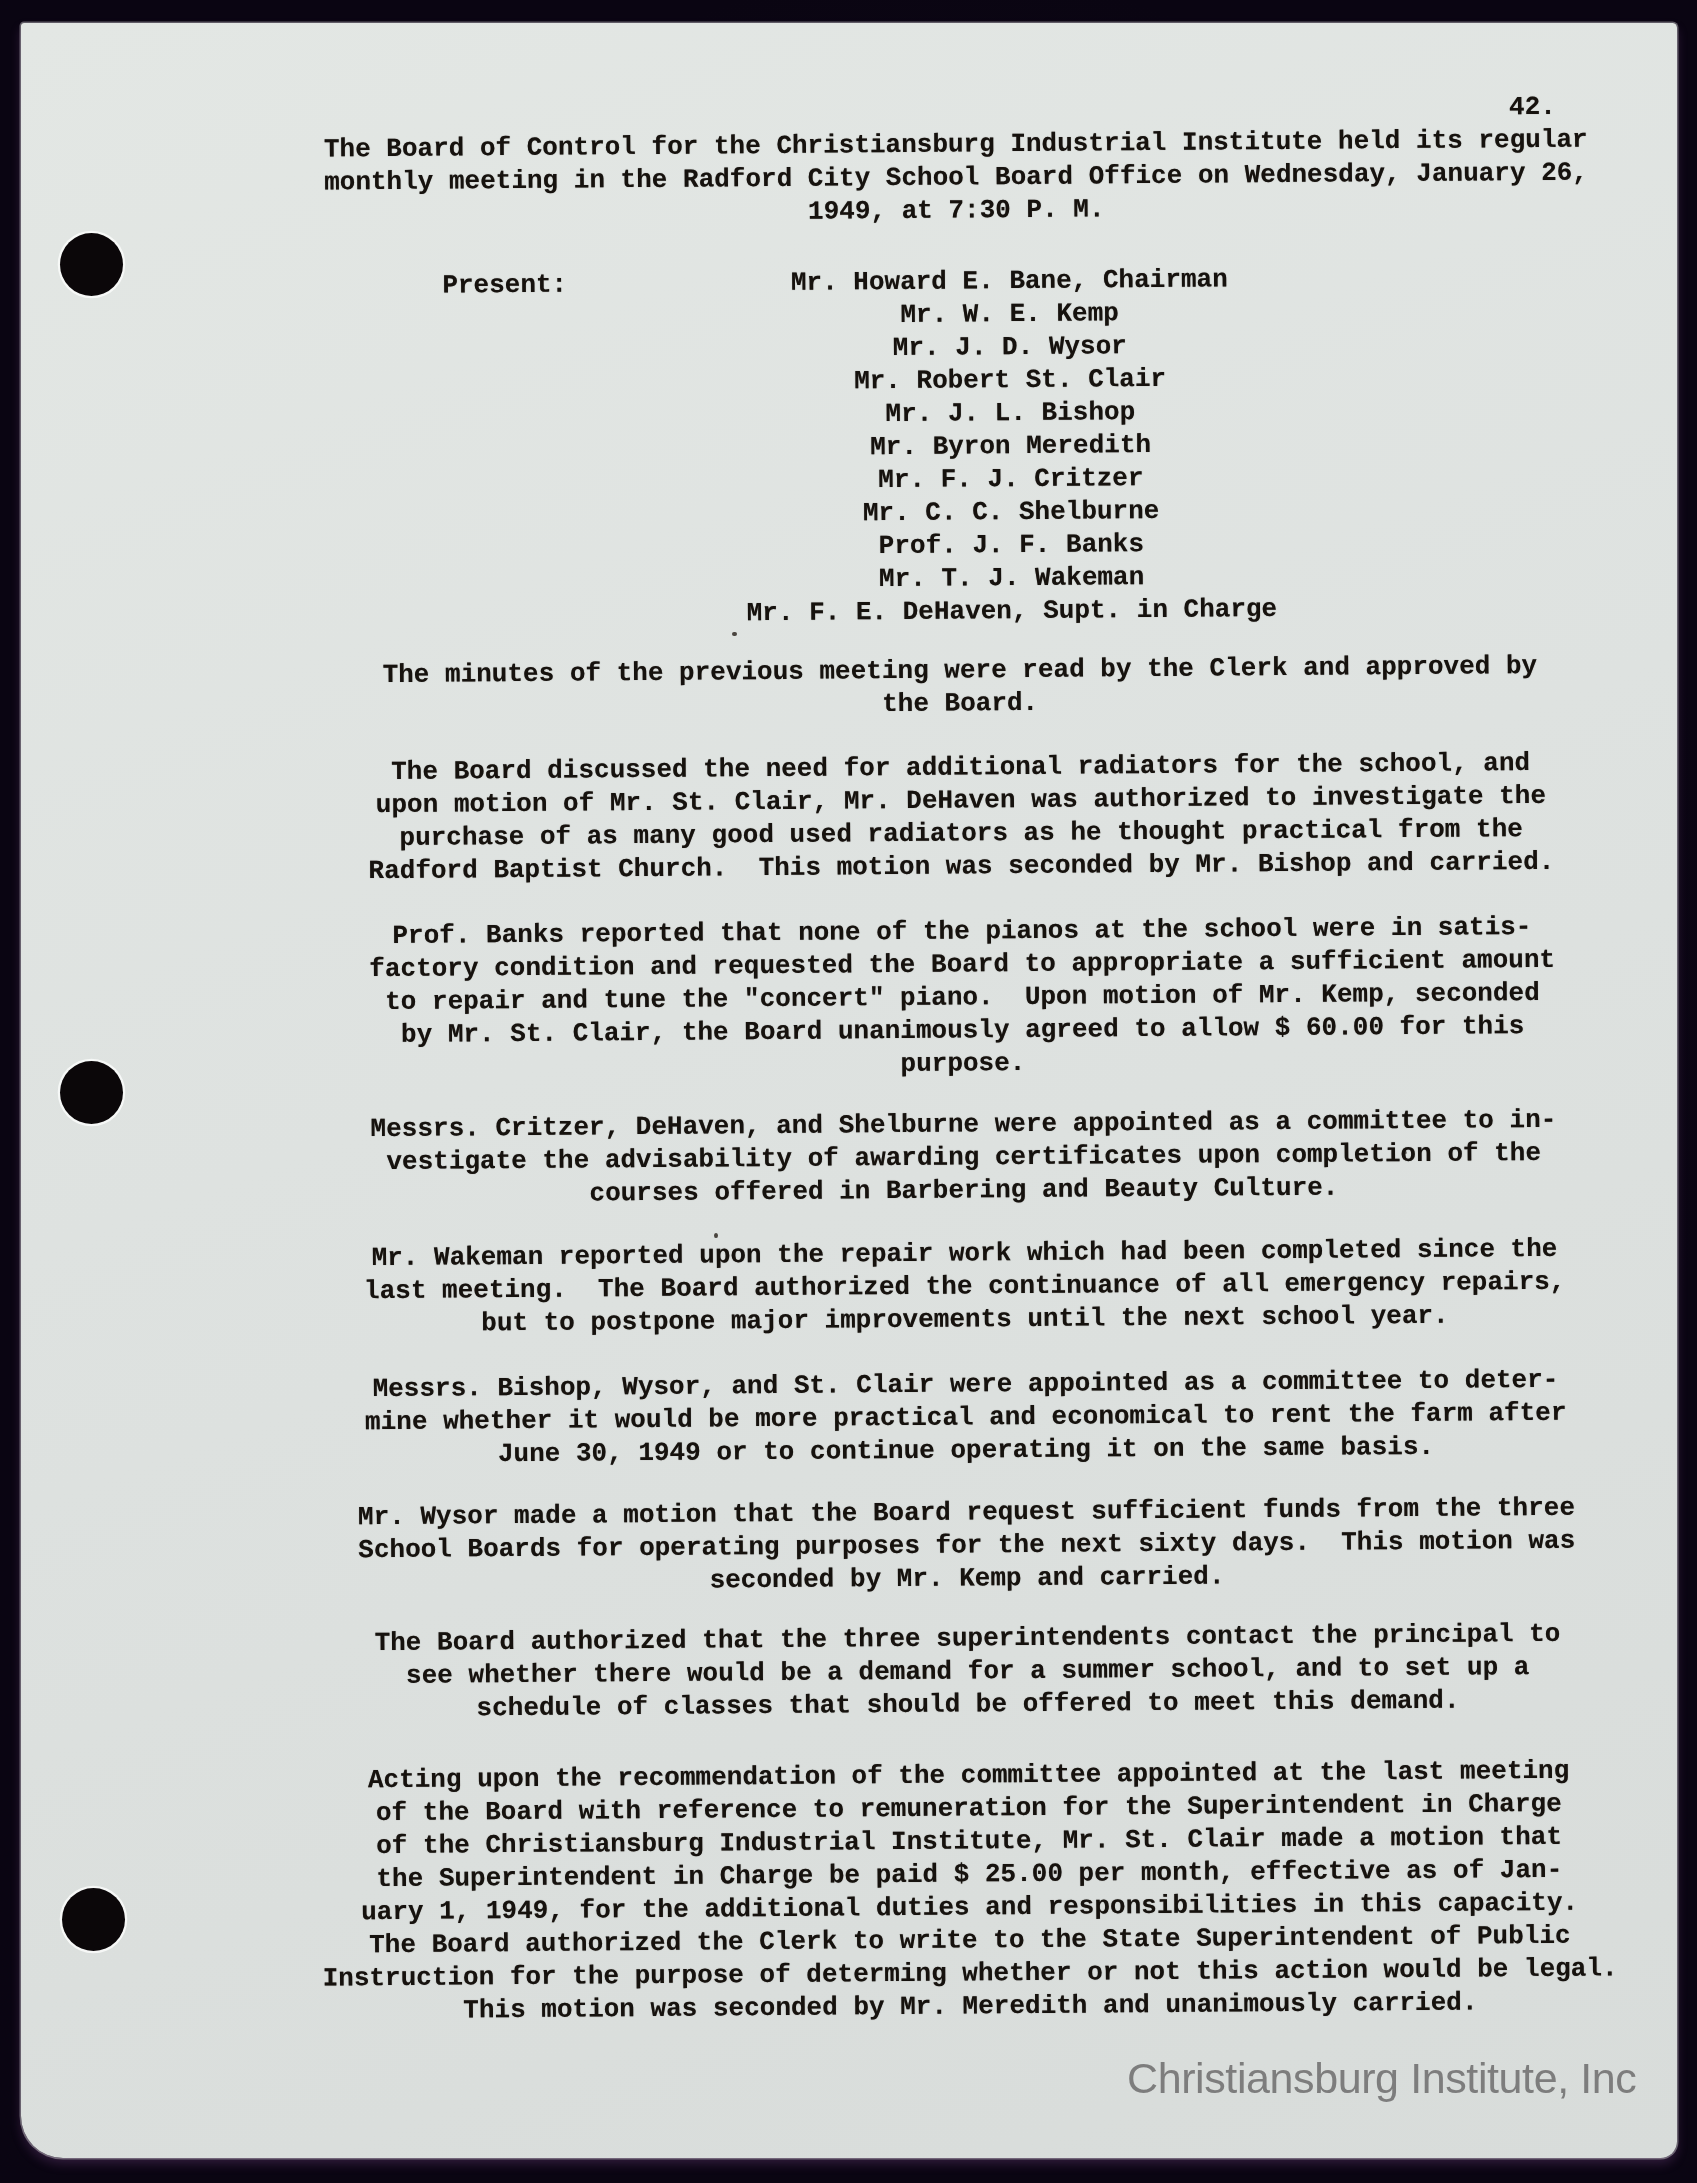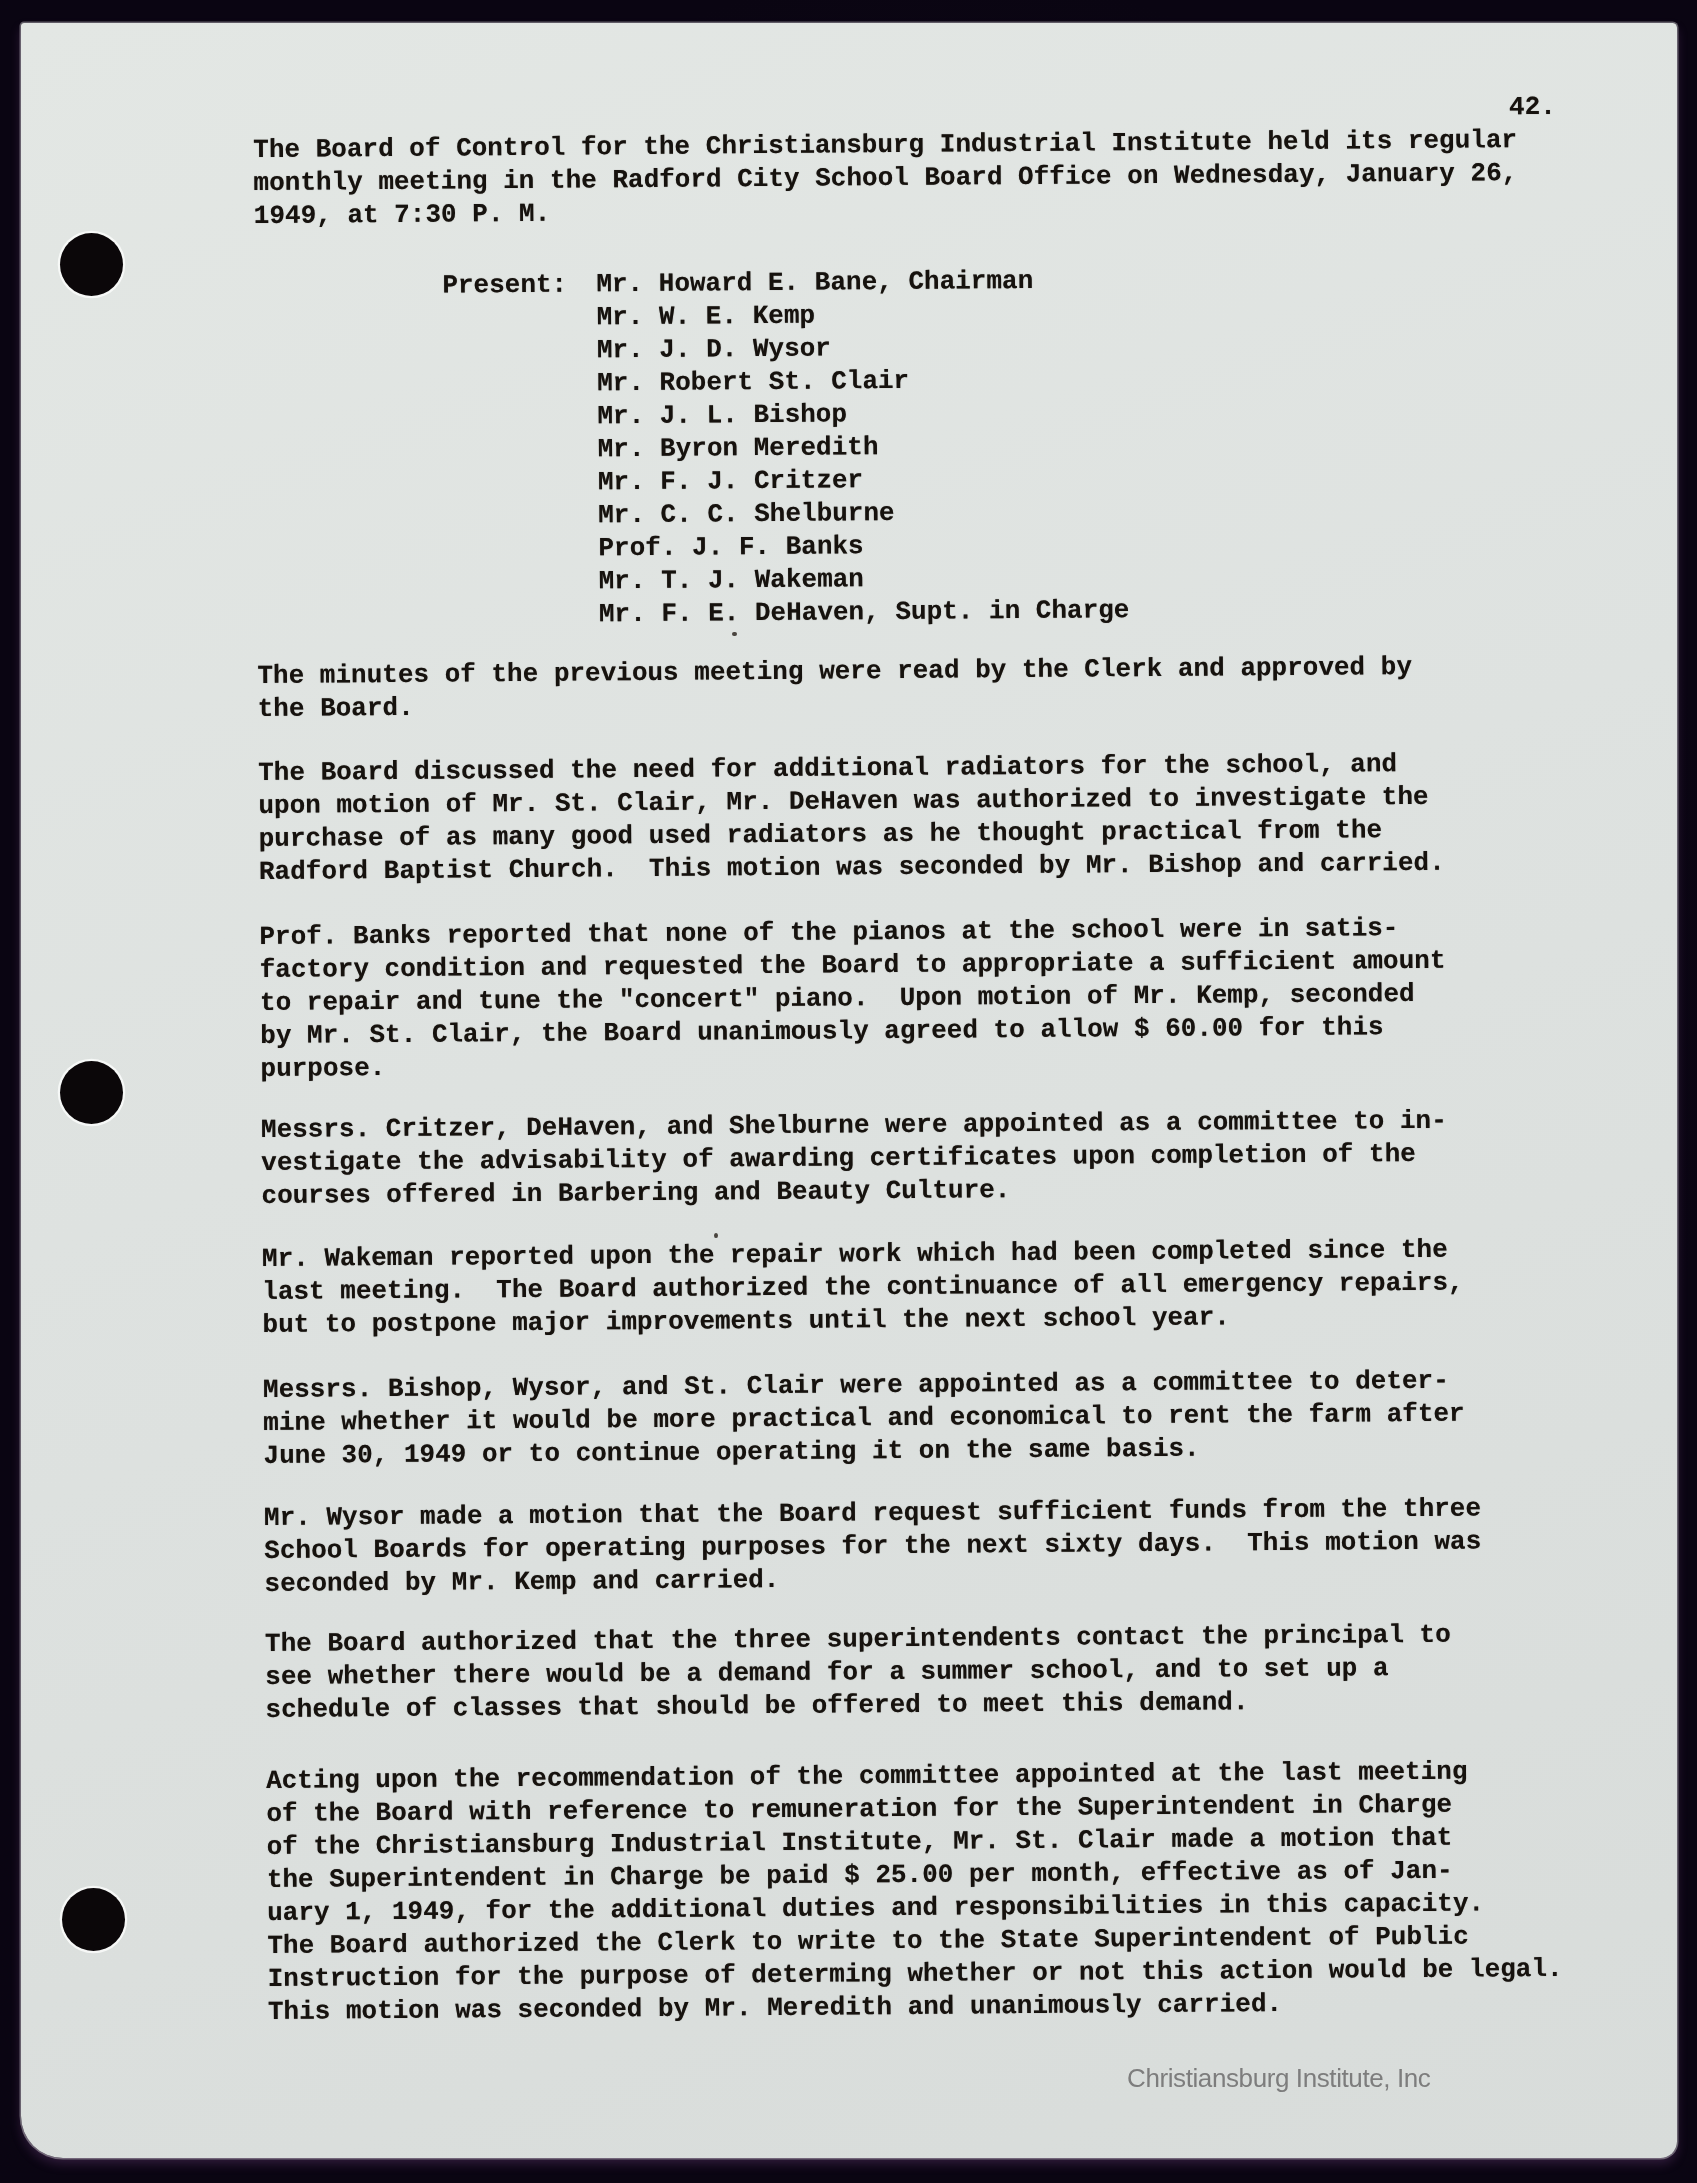--- a/index.html
+++ b/index.html
@@ -22,20 +22,21 @@
   }
   .paper {
     position: absolute;
     left: 21px; top: 22.5px;
     width: 1656px; height: 2135px;
     background: linear-gradient(160deg, #e3e7e4 0%, #dee2e0 45%, #d8dcda 100%);
     border-radius: 3px 4.5px 16.5px 42px;
     box-shadow:
       0 0 0 1.5px rgba(255,255,255,0.35),
       0 6px 10.5px rgba(160,90,180,0.25);
+    text-align: center;
   }
   .hole {
     position: absolute;
     width: 63px; height: 63px;
     border-radius: 50%;
     background: #0b0709;
     box-shadow: 0 0 0 2.3px rgba(250,252,250,0.85);
   }
   .hole.h1 { left: 39px;  top: 210px;  }
   .hole.h2 { left: 39px;  top: 1038px; }
@@ -85,21 +86,21 @@
   .p6 { top: 1347px; }
   .p7 { top: 1475px; }
   .p8 { top: 1601px; }
   .p9 { top: 1738px; }
 
   .watermark {
     position: absolute;
     left: 1106px; top: 2033px;
     font-family: "Liberation Sans", "DejaVu Sans", sans-serif;
     font-weight: normal;
-    font-size: 26px;
+    font-size: 43px;
     line-height: 45px;
     color: #7d7d7d;
     white-space: pre;
     letter-spacing: -0.4px;
   }
   .speck {
     position: absolute;
     border-radius: 50%;
     background: #4a453f;
   }

